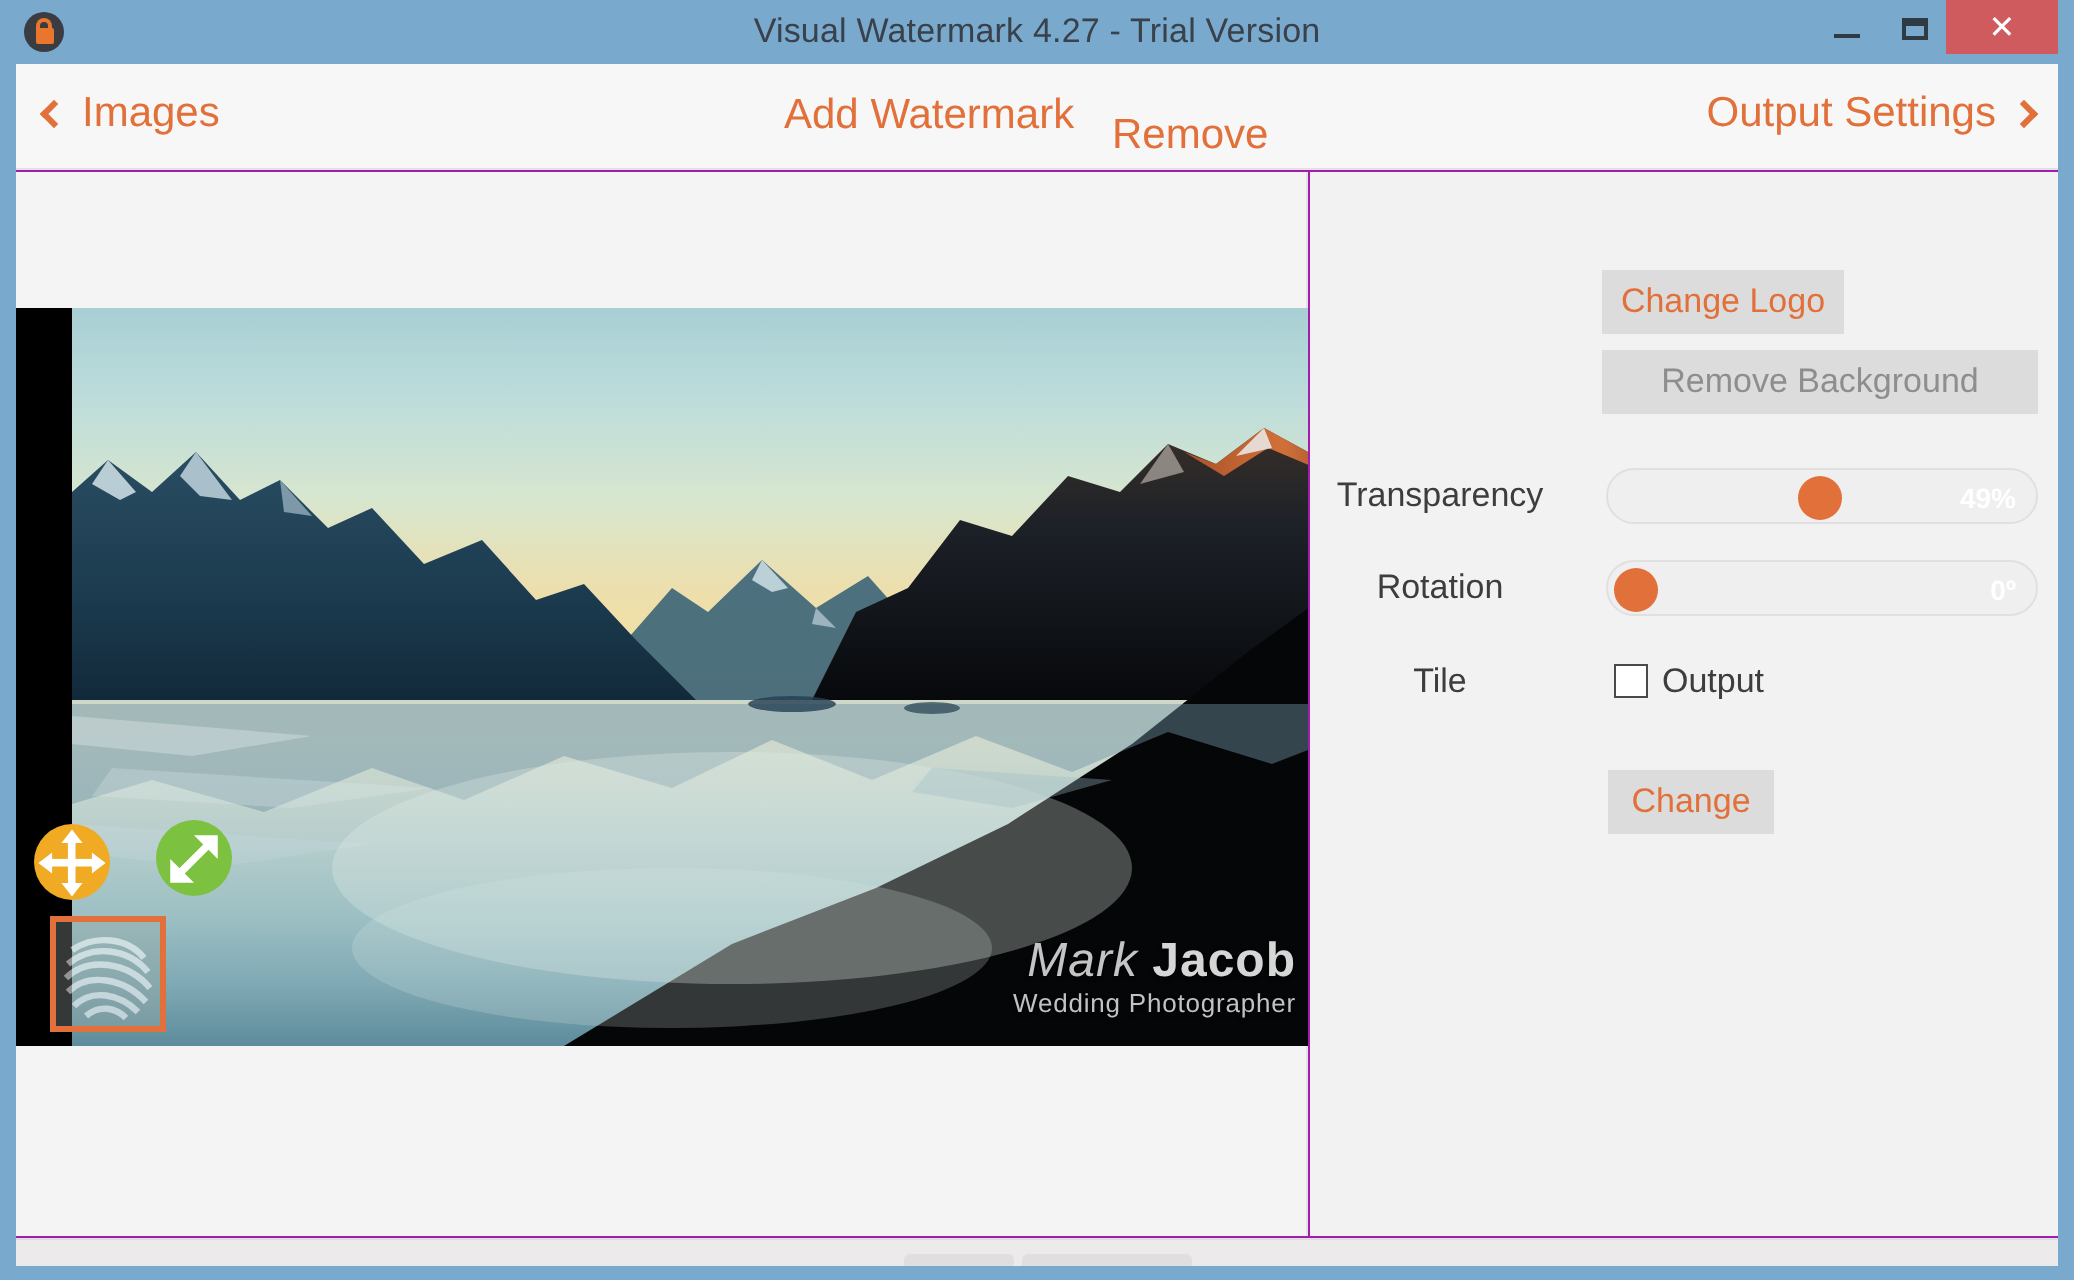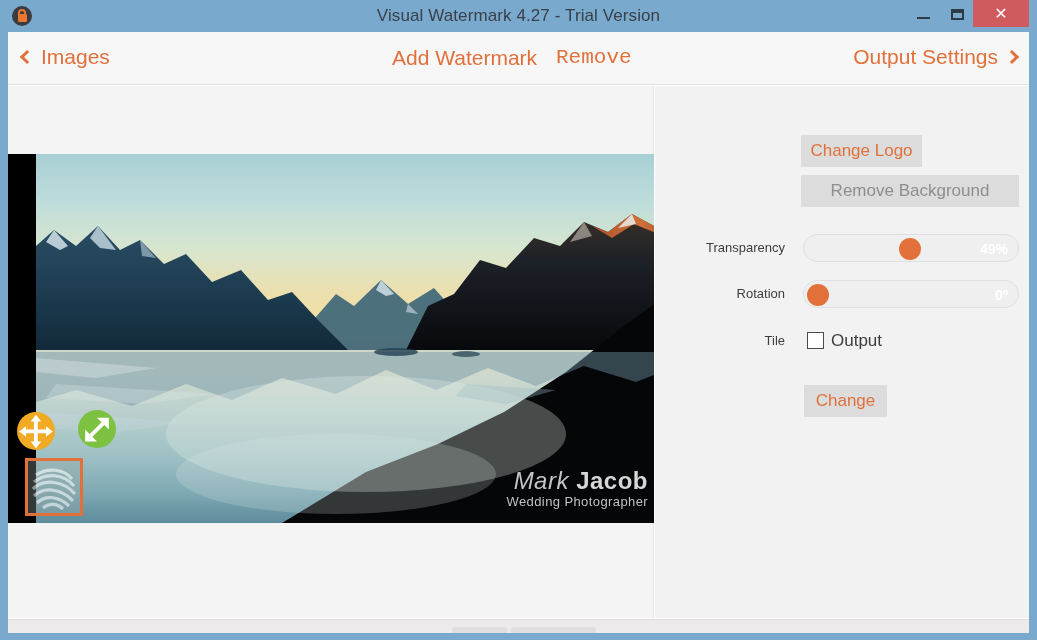--- a/index.html
+++ b/index.html
@@ -76,42 +76,42 @@
     color: #ffffff;
     font-size: 16px;
     display: flex; align-items: center; justify-content: center;
   }
 
   
   #client {
     position: absolute;
     left: 8px; top: 32px;
     width: 1021px; height: 601px;
-    background: #ffffff;
+    background: #a21caf;
     overflow: hidden;
   }
 
   
   #navbar {
     position: absolute; left: 0; top: 0;
     width: 1021px; height: 53px;
     background: #f7f7f7;
     border-bottom: 1px solid #e2e2e2;
   }
   .nav-link {
     position: absolute;
     font-size: 21px;
     color: #e2703a;
     white-space: nowrap;
     display: flex; align-items: center;
     cursor: default;
   }
   #nav-images { left: 14px; top: 13px; }
   #nav-add    { left: 384px; top: 14px; }
-  #nav-remove { left: 548px; top: 14px; font-family: Liberation Mono, monospace; }
+  #nav-remove { left: 548px; top: 24px; }
   #nav-output { right: 12px; top: 13px; }
   .chev {
     display: inline-block;
     width: 10px; height: 10px;
     border-top: 3px solid #e2703a;
     border-right: 3px solid #e2703a;
   }
   .chev.left  { transform: rotate(-135deg); margin-right: 9px; }
   .chev.right { transform: rotate(45deg); margin-left: 9px; }
 
@@ -194,22 +194,22 @@
     left: 146px; top: 89px;
     width: 218px; height: 32px;
     color: #8e8e8e; font-size: 17px;
   }
 
   .row { position: absolute; left: 0; width: 374px; height: 34px; }
   .row-label {
     position: absolute; left: 0; top: 0;
     width: 138px; height: 34px;
     line-height: 34px;
-    text-align: right;
-    font-size: 13px;
+    text-align: center;
+    font-size: 17px;
     color: #3d3d3d;
     padding-right: 8px;
   }
   .slider {
     position: absolute;
     left: 148px; top: 3px;
     width: 216px; height: 28px;
     background: #efefef;
     border: 1px solid #e0e0e0;
     border-radius: 14px;

